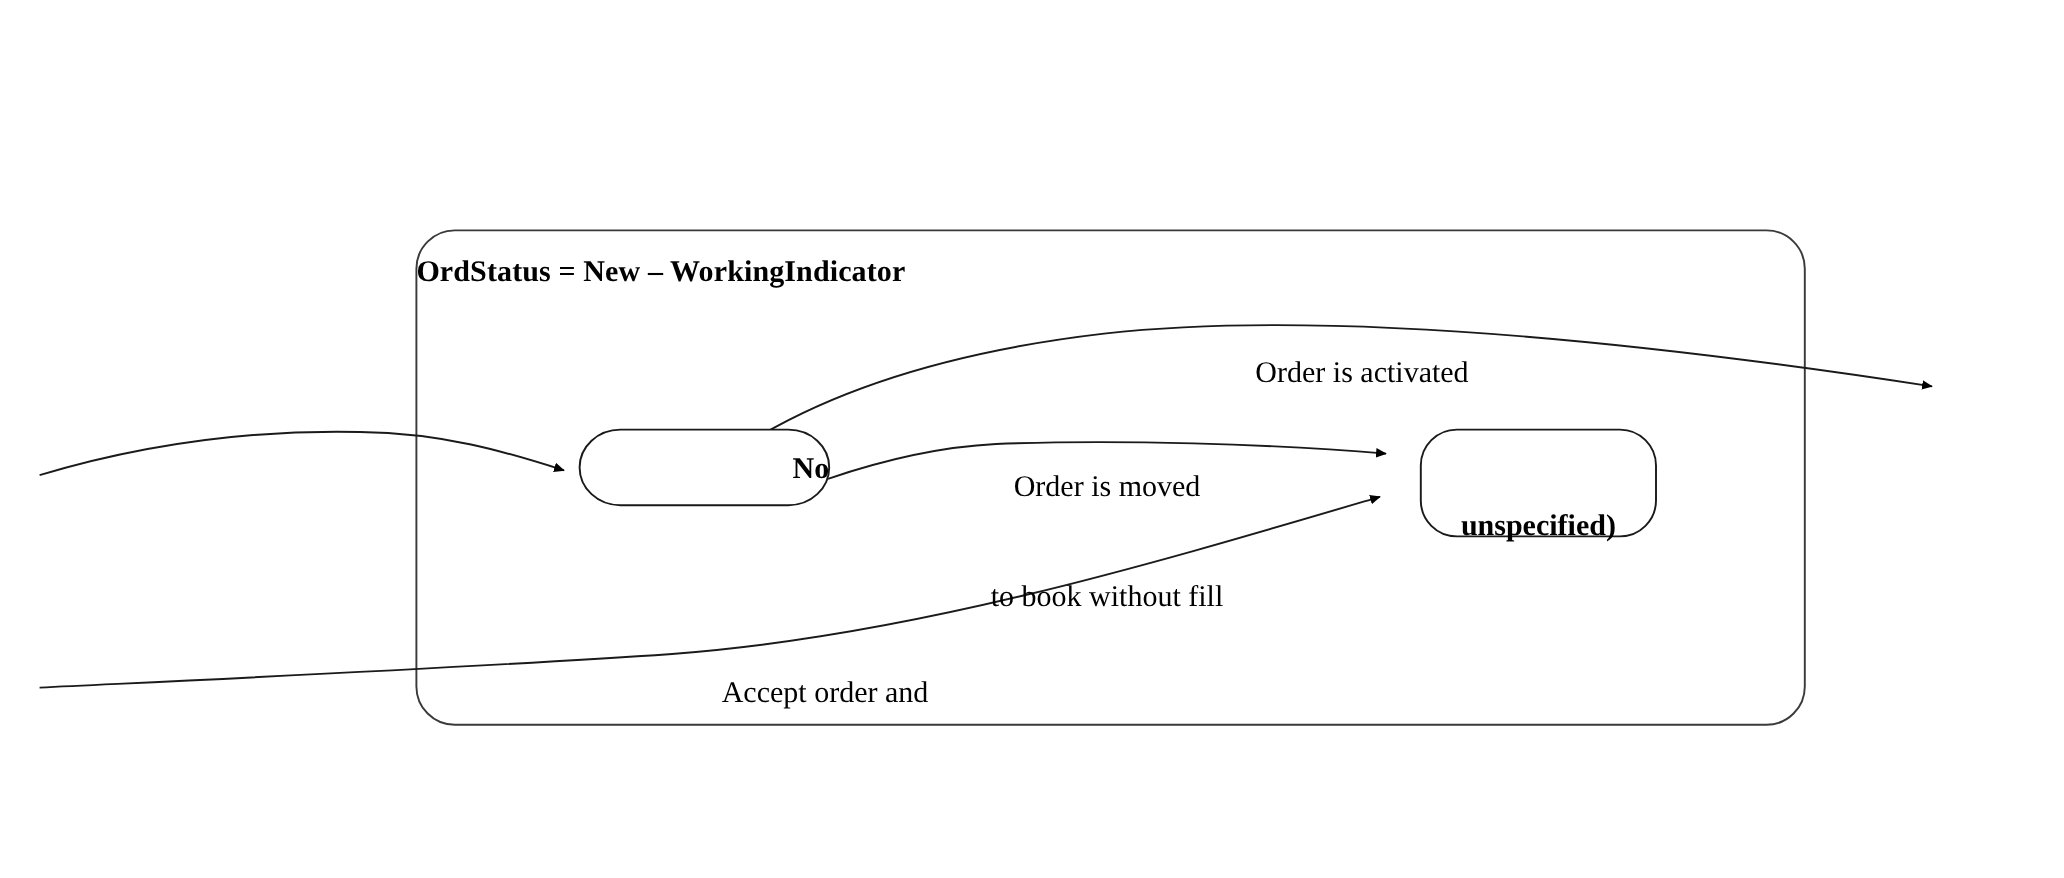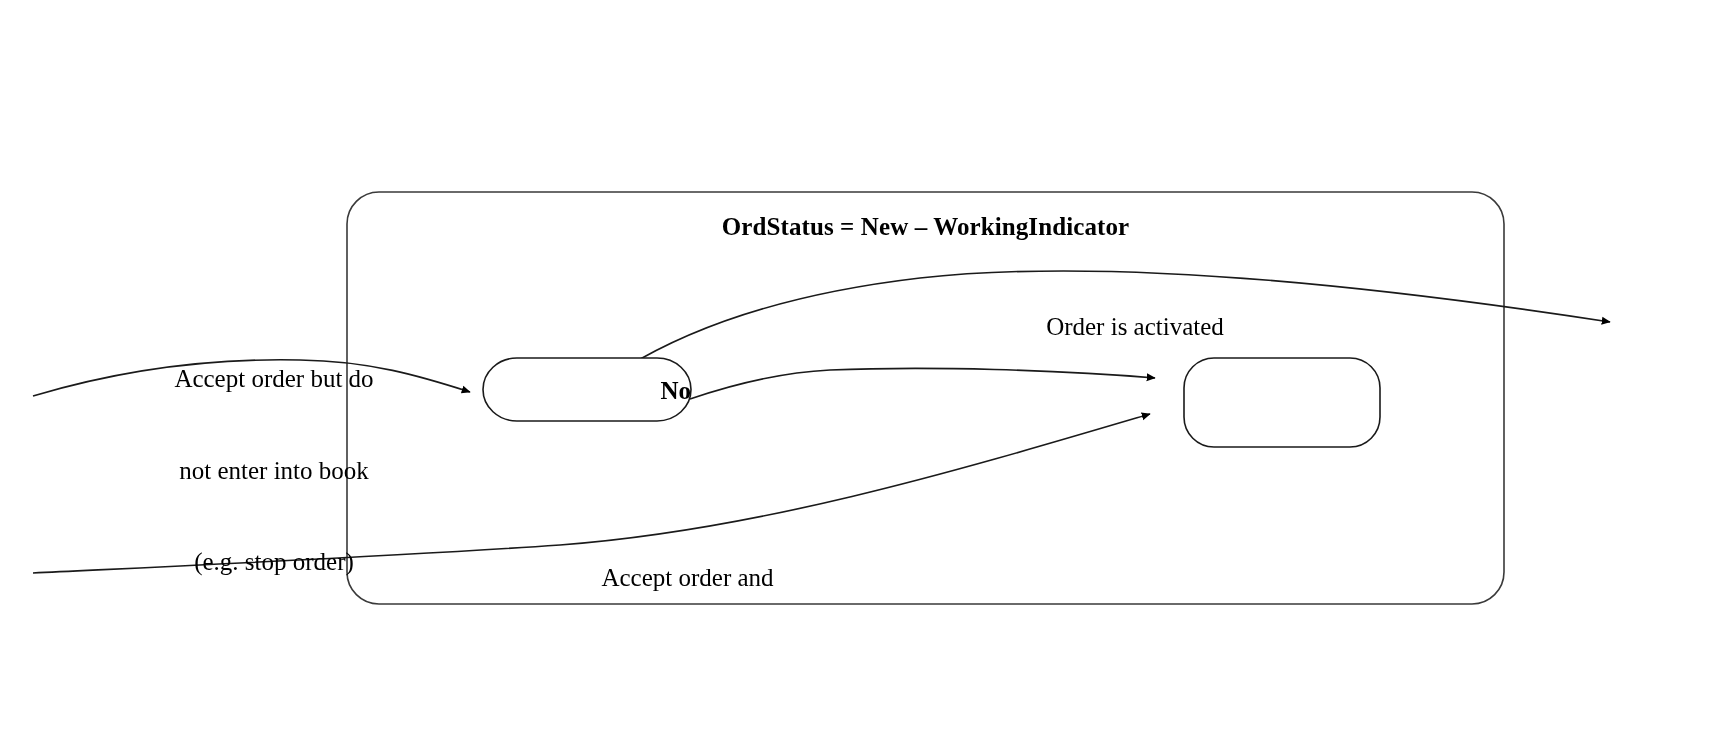--- a/index.html
+++ b/index.html
@@ -53,21 +53,20 @@
     position: absolute;
     white-space: pre;
     line-height: 1.22;
     color: #000000;
     font-family: "Liberation Serif", "DejaVu Serif", serif;
   }
   .container-title {
     font-size: 25px;
     font-weight: bold;
     letter-spacing: 0.1px;
-    text-align: center;
   }
   .node-label {
     font-size: 25px;
     font-weight: bold;
     text-align: center;
     line-height: 1.16;
   }
   .edge-label {
     font-size: 25px;
     font-weight: normal;
@@ -101,30 +100,30 @@
 
     <rect class="node-rect" x="1184" y="358" rx="30" ry="30" width="196" height="89"></rect>
 
   </svg>
 
   <div class="lbl container-title" style="left:347px; top:212px; width:1157px;">OrdStatus = New – WorkingIndicator</div>
 
   <div class="lbl node-label" style="left:483px; top:376px; width:208px;text-align:right;">No</div>
 
   <div class="lbl node-label" style="left:1172px; top:366px; width:220px;">
-  </div>
-
-  <div class="lbl edge-label" style="left:150px; top:303px; width:248px;">
-    <div>Accept order but do</div>
-    <div>not enter into book</div>
-    <div>(e.g. stop order)</div>
+    <div>unspecified)</div>
   </div>
 
 
-  <div class="lbl edge-label" style="left:990px; top:251px; width:290px;">
+  <div class="lbl edge-label" style="left:795px; top:330px; width:255px;">
+    <div>Order is moved</div>
+    <div>to book without fill</div>
+  </div>
+
+  <div class="lbl edge-label" style="left:990px; top:235px; width:290px;">
     <div>Order is activated</div>
   </div>
 
   <div class="lbl edge-label" style="left:575px; top:502px; width:225px;">
     <div>Accept order and</div>
   </div>
 
 </div>
 
 </body></html>

